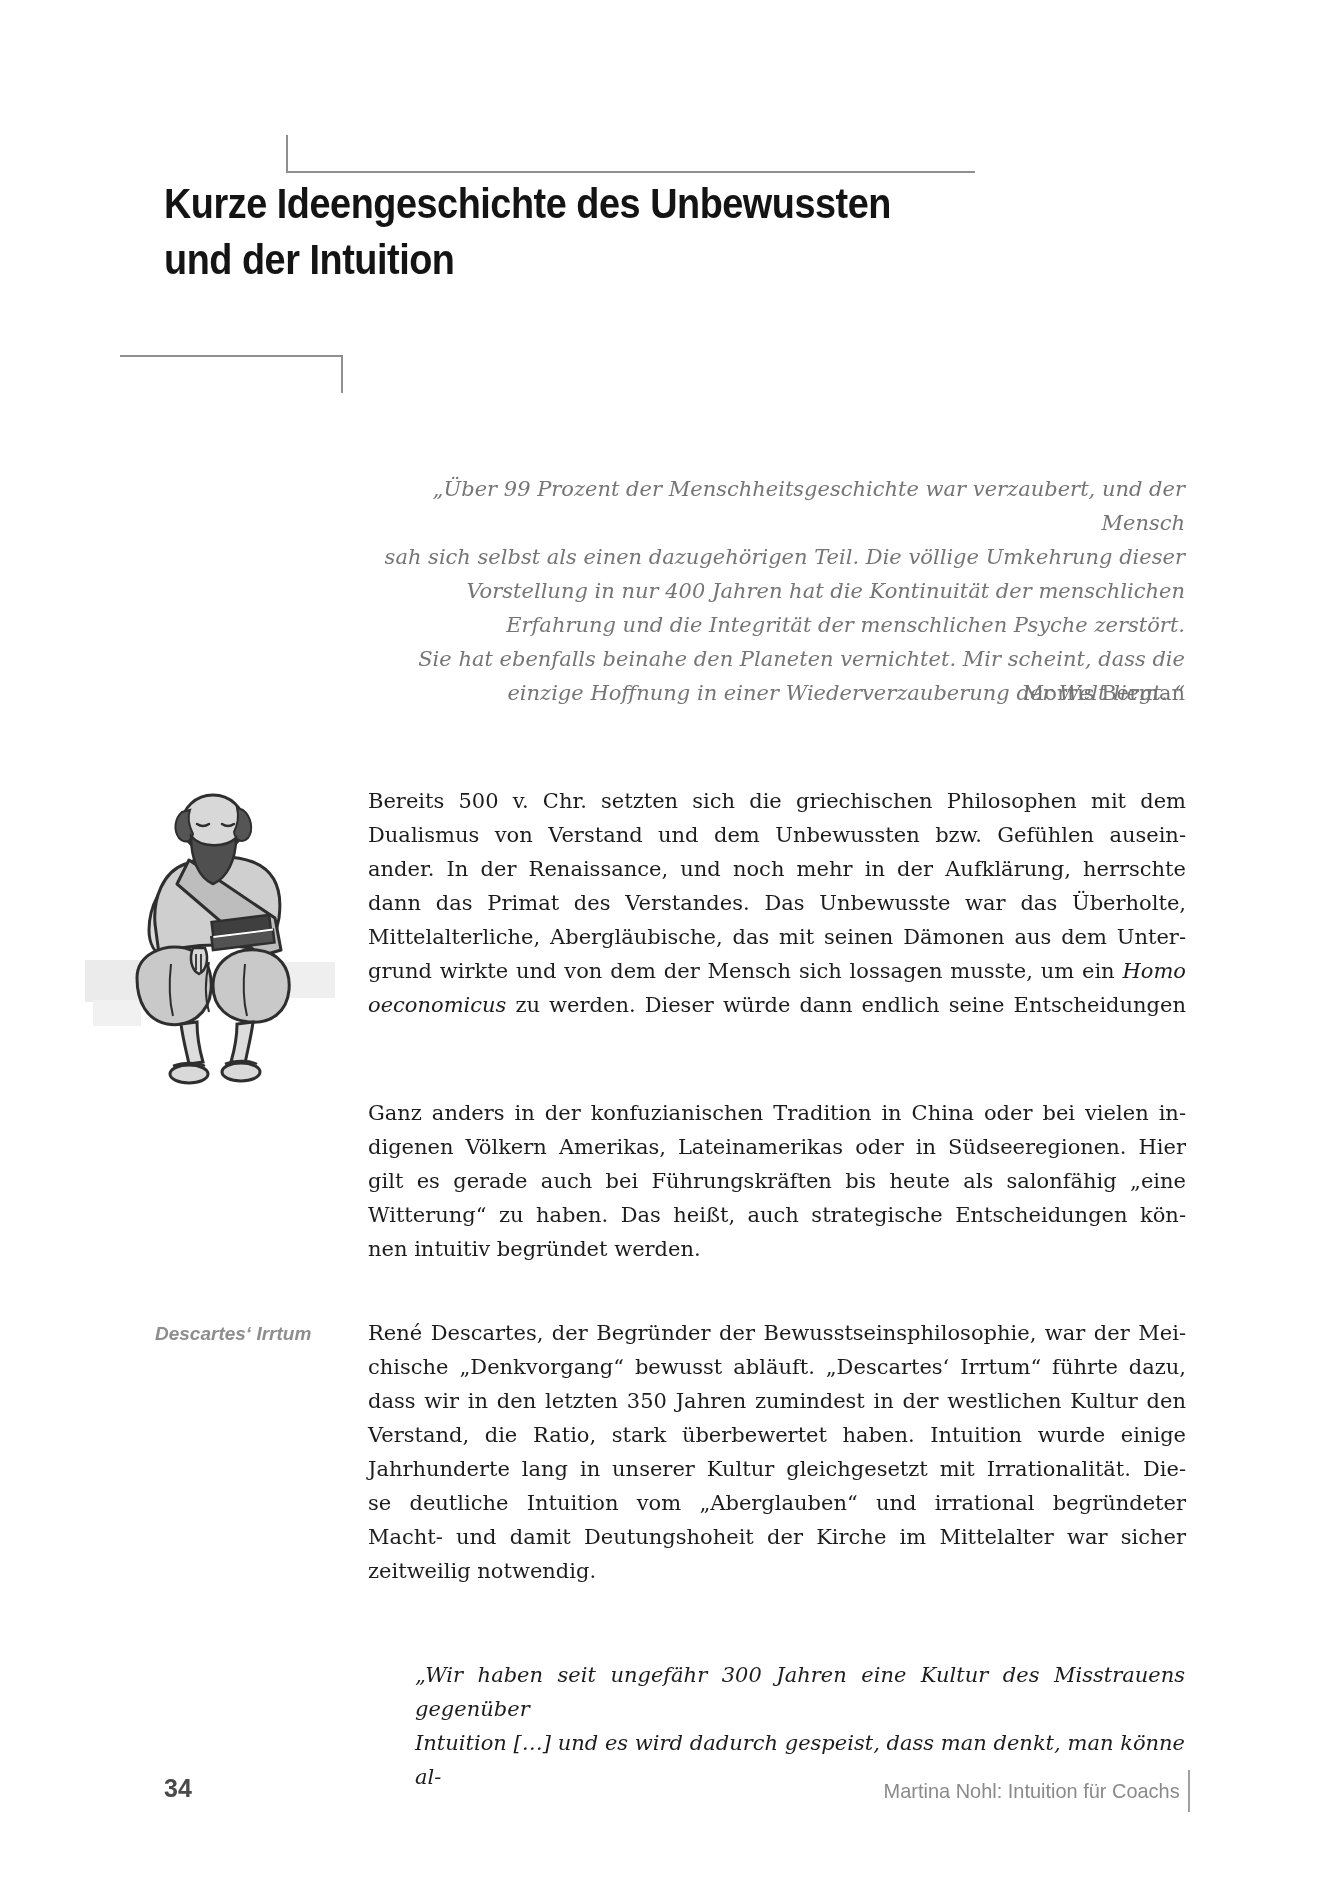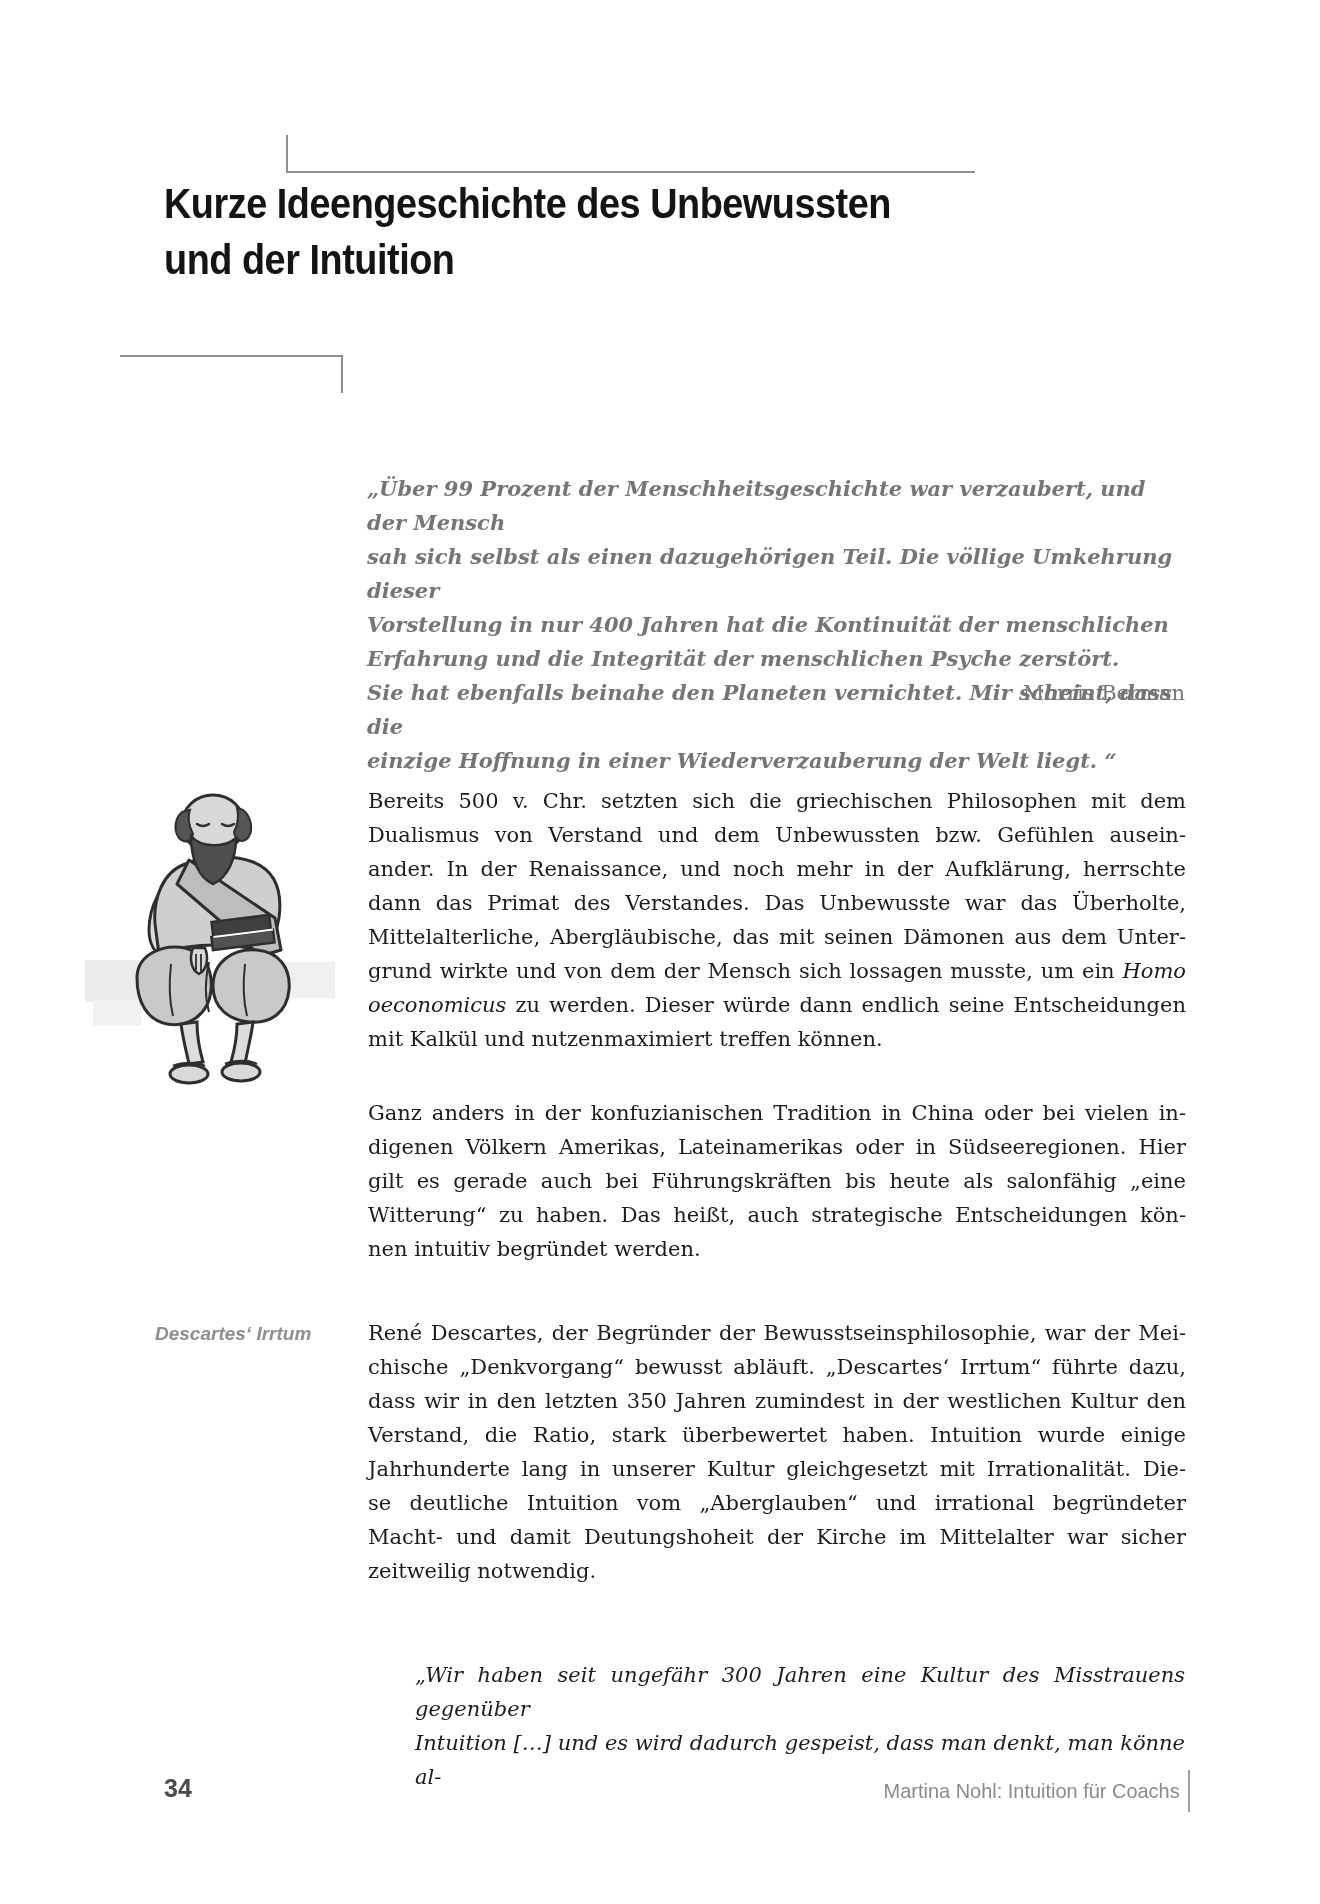--- a/index.html
+++ b/index.html
@@ -22,21 +22,21 @@
     font-family:"Liberation Sans", sans-serif;
     font-weight:700;font-size:42px;line-height:56px;
     letter-spacing:-0.5px;color:#141414;
     transform:scaleX(0.90);transform-origin:left top;
   }
 
   .quote-block{
     position:absolute;left:367px;top:472px;width:818px;
     font-style:italic;font-size:21px;line-height:34px;color:#757575;
   }
-  .quote-block .tline{text-align:left;font-weight:bold;}
+  .quote-block .tline{text-align:right;}
   .quote-attrib{
     position:absolute;left:367px;top:676px;width:818px;
     font-size:21px;line-height:34px;color:#757575;text-align:right;
   }
 
   .para{
     position:absolute;left:368px;width:818px;
     font-size:21px;line-height:34px;color:#1c1c1c;
   }
   .para .tline{text-align:justify;text-align-last:justify;}
@@ -150,21 +150,20 @@
   </svg>
 
   <div class="para p1">
       <div class="tline"><span>Bereits 500 v. Chr. setzten sich die griechischen Philosophen mit dem</span></div>
       <div class="tline"><span>Dualismus von Verstand und dem Unbewussten bzw. Gefühlen ausein-</span></div>
       <div class="tline"><span>ander. In der Renaissance, und noch mehr in der Aufklärung, herrschte</span></div>
       <div class="tline"><span>dann das Primat des Verstandes. Das Unbewusste war das Überholte,</span></div>
       <div class="tline"><span>Mittelalterliche, Abergläubische, das mit seinen Dämonen aus dem Unter-</span></div>
       <div class="tline"><span>grund wirkte und von dem der Mensch sich lossagen musste, um ein </span><span class="it">Homo</span></div>
       <div class="tline"><span class="it">oeconomicus</span><span> zu werden. Dieser würde dann endlich seine Entscheidungen</span></div>
-      <div class="tline last"><span>mit Kalkül und nutzenmaximiert treffen können.</span></div>
     </div>
   <div class="para p2">
       <div class="tline"><span>Ganz anders in der konfuzianischen Tradition in China oder bei vielen in-</span></div>
       <div class="tline"><span>digenen Völkern Amerikas, Lateinamerikas oder in Südseeregionen. Hier</span></div>
       <div class="tline"><span>gilt es gerade auch bei Führungskräften bis heute als salonfähig „eine</span></div>
       <div class="tline"><span>Witterung“ zu haben. Das heißt, auch strategische Entscheidungen kön-</span></div>
       <div class="tline last"><span>nen intuitiv begründet werden.</span></div>
     </div>
 
   <div class="margin-note">Descartes‘ Irrtum</div>

